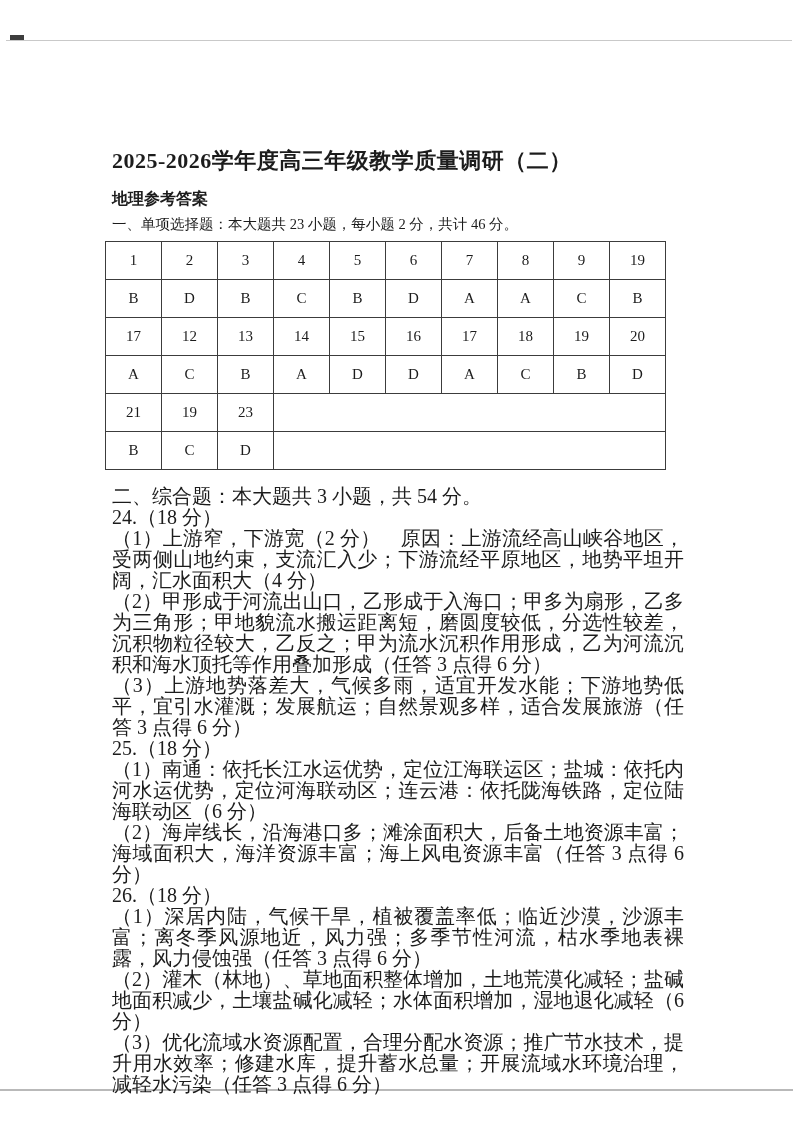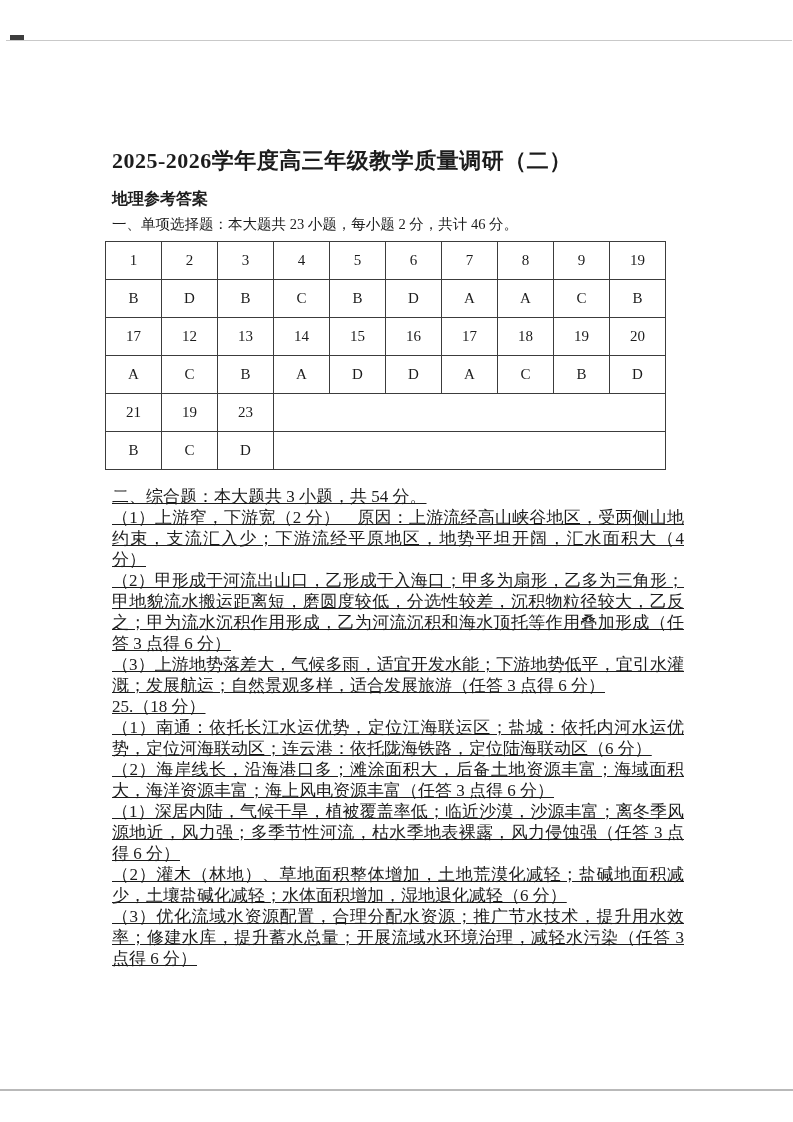--- a/index.html
+++ b/index.html
@@ -46,24 +46,23 @@
   table.answers td {
     border: 1px solid #3c3c3c;
     height: 38px;
     text-align: center;
     vertical-align: middle;
     font-size: 15px;
     padding: 0;
   }
   .body-text { margin-top: 16px; }
   .para {
-    font-size: 17px;
+    font-size: 20px;
     line-height: 21px;
     text-align: justify;
-    text-decoration: underline;
   }
 </style>
 </head>
 <body>
 
 <div class="scan-line-top"></div>
 <div class="scan-mark"></div>
 <div class="scan-line-bottom"></div>
 
 <div class="content">
@@ -134,26 +133,28 @@
         <td>C</td>
         <td>D</td>
         <td colspan="7"></td>
       </tr>
     </tbody>
   </table>
 
   <div class="body-text">
     <p class="para">二、综合题：本大题共 3 小题，共 54 分。</p>
 
+    <p class="para">24.（18 分）</p>
     <p class="para">（1）上游窄，下游宽（2 分）　原因：上游流经高山峡谷地区，受两侧山地约束，支流汇入少；下游流经平原地区，地势平坦开阔，汇水面积大（4 分）</p>
     <p class="para">（2）甲形成于河流出山口，乙形成于入海口；甲多为扇形，乙多为三角形；甲地貌流水搬运距离短，磨圆度较低，分选性较差，沉积物粒径较大，乙反之；甲为流水沉积作用形成，乙为河流沉积和海水顶托等作用叠加形成（任答 3 点得 6 分）</p>
     <p class="para">（3）上游地势落差大，气候多雨，适宜开发水能；下游地势低平，宜引水灌溉；发展航运；自然景观多样，适合发展旅游（任答 3 点得 6 分）</p>
 
     <p class="para">25.（18 分）</p>
     <p class="para">（1）南通：依托长江水运优势，定位江海联运区；盐城：依托内河水运优势，定位河海联动区；连云港：依托陇海铁路，定位陆海联动区（6 分）</p>
     <p class="para">（2）海岸线长，沿海港口多；滩涂面积大，后备土地资源丰富；海域面积大，海洋资源丰富；海上风电资源丰富（任答 3 点得 6 分）</p>
 
+    <p class="para">26.（18 分）</p>
     <p class="para">（1）深居内陆，气候干旱，植被覆盖率低；临近沙漠，沙源丰富；离冬季风源地近，风力强；多季节性河流，枯水季地表裸露，风力侵蚀强（任答 3 点得 6 分）</p>
     <p class="para">（2）灌木（林地）、草地面积整体增加，土地荒漠化减轻；盐碱地面积减少，土壤盐碱化减轻；水体面积增加，湿地退化减轻（6 分）</p>
     <p class="para">（3）优化流域水资源配置，合理分配水资源；推广节水技术，提升用水效率；修建水库，提升蓄水总量；开展流域水环境治理，减轻水污染（任答 3 点得 6 分）</p>
   </div>
 
 </div>
 
 </body></html>

